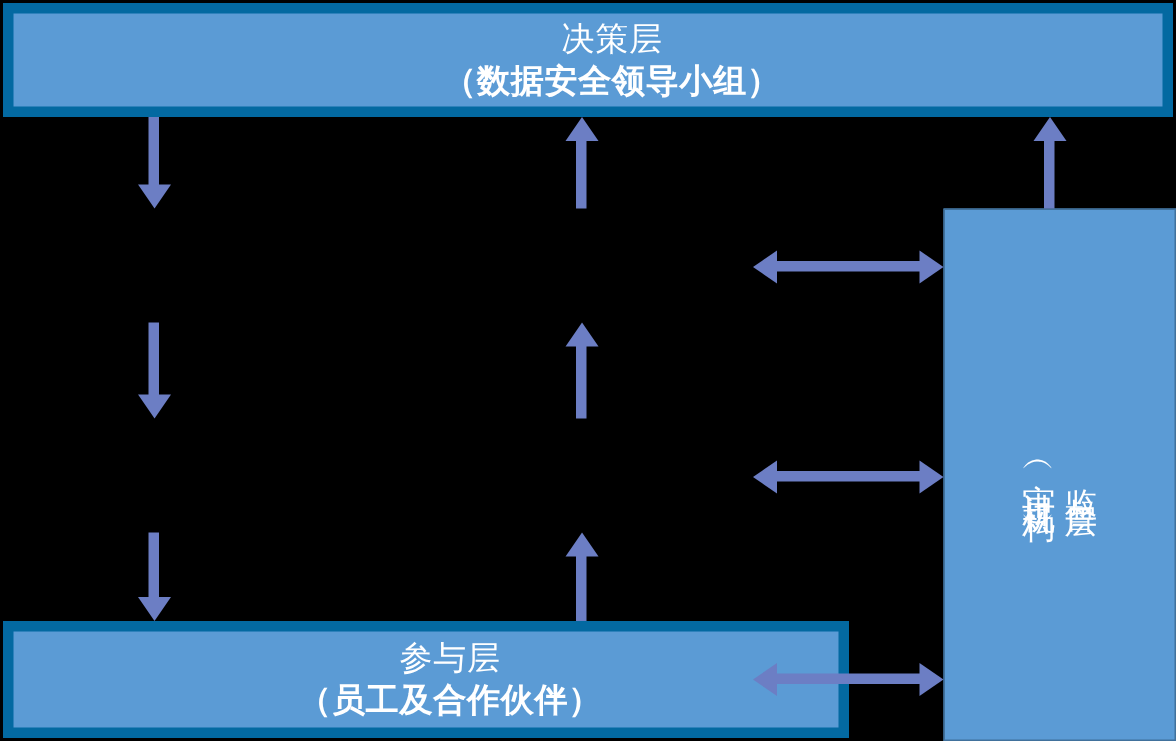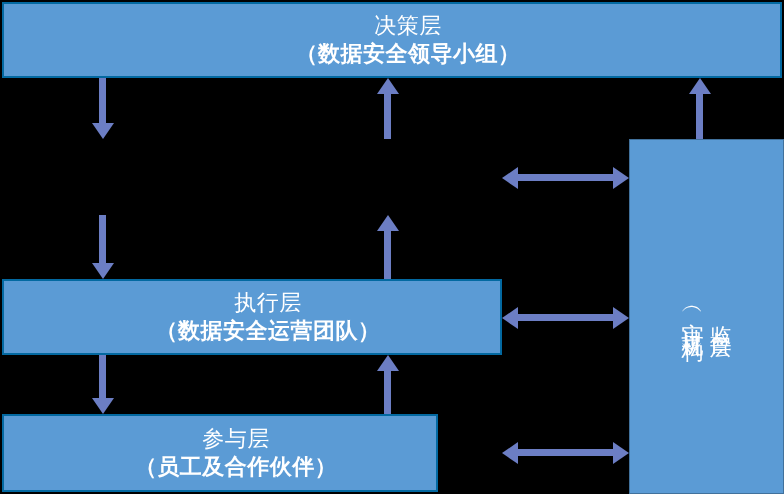--- a/index.html
+++ b/index.html
@@ -14,21 +14,21 @@
     position: relative;
     width: 784px;
     height: 494px;
     background: #000000;
     overflow: hidden;
   }
   .box {
     position: absolute;
     box-sizing: border-box;
     background: #5B9BD5;
-    border: 2px solid #0369a1;
+    border: 7px solid #0369a1;
     color: #FFFFFF;
     display: flex;
     flex-direction: column;
     align-items: center;
     justify-content: center;
     text-align: center;
     line-height: 1.28;
     font-size: 22px;
     letter-spacing: 0.5px;
     padding-left: 32px;
@@ -103,26 +103,22 @@
 <body>
 
 <div id="canvas">
 
   <div class="box" style="left:2px; top:2px; width:780px; height:76px;">
     <span class="line1">决策层</span>
     <span class="line2">（数据安全领导小组）</span>
   </div>
 
 
-  <div class="box" style="left:2px; top:279px; width:500px; height:76px;">
-    <span class="line1">执行层</span>
-    <span class="line2">（数据安全运营团队）</span>
-  </div>
 
-  <div class="box" style="left:2px; top:414px; width:436px; height:78px;">
+  <div class="box" style="left:2px; top:414px; width:564px; height:78px;">
     <span class="line1">参与层</span>
     <span class="line2">（员工及合作伙伴）</span>
   </div>
 
   <div class="vbox" style="left:629px; top:139px; width:155px; height:355px;">
     <span class="vline">监督层</span>
     <span class="vline">（审计机构）</span>
   </div>
 
   <div class="conn" style="left:92px; top:78px; width:22px; height:61px;">

